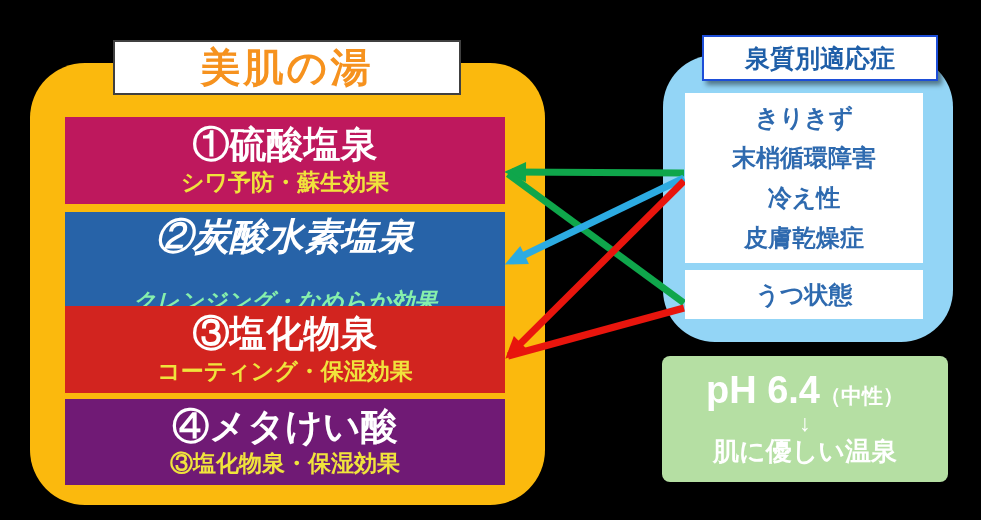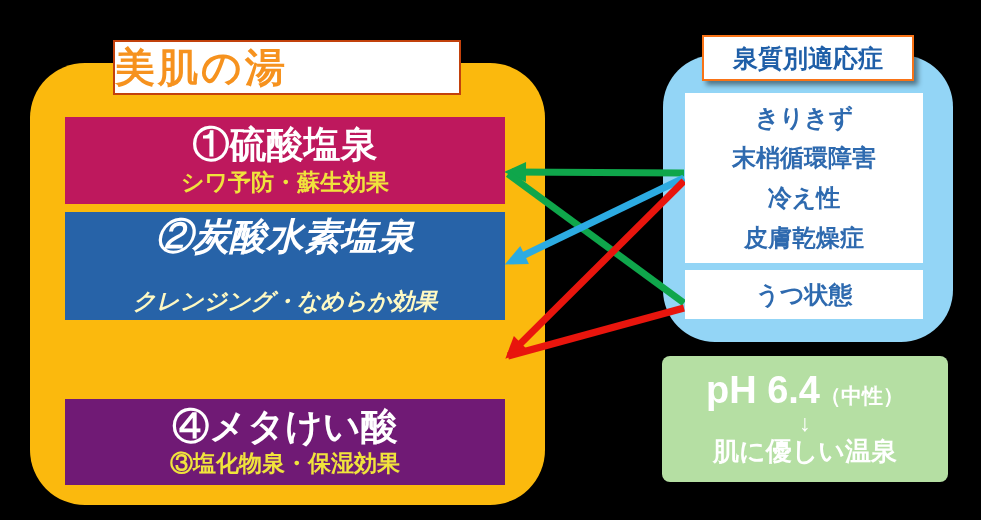--- a/index.html
+++ b/index.html
@@ -5,35 +5,35 @@
   html,body{margin:0;padding:0;background:#000;}
   .stage{
     position:relative;width:981px;height:520px;background:#000;overflow:hidden;
     font-family:"Liberation Sans",sans-serif;
   }
   .abs{position:absolute;}
   
   .yellow-container{left:30px;top:63px;width:515px;height:442px;border-radius:55px;}
   .title-box{
     left:113px;top:40px;width:348px;height:55px;background:#fff;
-    border:2px solid #c2410c;box-sizing:border-box;display:flex;
-    align-items:center;z-index:3;
+    border:2px solid #404040;box-sizing:border-box;display:flex;
+    align-items:center;justify-content:center;z-index:3;
   }
   .title-box .t{font-size:40px;font-weight:bold;letter-spacing:3px;}
   .bar{
     left:65px;width:440px;display:flex;flex-direction:column;
     align-items:center;justify-content:center;z-index:2;
   }
   .bar .main{color:#fff;font-size:37px;font-weight:bold;line-height:1.15;}
   .bar .sub{font-size:23px;font-weight:bold;line-height:1.2;margin-top:2px;text-align:center;}
   
   .lightblue-container{left:663px;top:55px;width:290px;height:287px;border-radius:52px;}
   .header-box{
-    left:702px;top:35px;width:212px;height:46px;background:#fff;
-    border:2px solid #f97316;box-sizing:border-box;display:flex;
+    left:702px;top:35px;width:236px;height:46px;background:#fff;
+    border:2px solid #1d4ed8;box-sizing:border-box;display:flex;
     align-items:center;justify-content:center;z-index:3;
     box-shadow:4px 4px 5px rgba(0,0,0,0.45);
   }
   .header-box .t{font-size:25px;font-weight:bold;}
   .white-box1{
     left:685px;top:93px;width:238px;height:170px;background:#fff;
     display:flex;flex-direction:column;align-items:center;justify-content:center;z-index:2;
   }
   .white-box1 .row{font-size:24px;font-weight:bold;line-height:40px;}
   .white-box2{
@@ -62,21 +62,25 @@
   <div class="abs title-box">
     <span class="t" style="color: rgb(246, 146, 30);">美肌の湯</span>
   </div>
 
   <div class="abs bar" style="top: 117px; height: 87px; background-color: #be185d;">
     <div class="main">①硫酸塩泉</div>
     <div class="sub" style="color: rgb(240, 227, 60);">シワ予防・蘇生効果</div>
   </div>
   <div class="abs bar" style="top: 212px; height: 108px; background-color: rgb(39, 99, 168); font-style: italic;">
     <div class="main">②炭酸水素塩泉</div>
-    <div class="sub" style="color: #fef9c3; margin-top: 29px;">クレンジング・なめらか効果</div>
+    <div class="sub" style="color: #86efac; margin-top: 29px;">クレンジング・なめらか効果</div>
+  </div>
+  <div class="abs bar" style="top: 306px; height: 87px; background-color: rgb(210, 36, 31);">
+    <div class="main">③塩化物泉</div>
+    <div class="sub" style="color: rgb(240, 227, 60);">コーティング・保湿効果</div>
   </div>
   <div class="abs bar" style="top: 399px; height: 86px; background-color: #701a75;">
     <div class="main">④メタけい酸</div>
     <div class="sub" style="color: rgb(240, 227, 60);">③塩化物泉・保湿効果</div>
   </div>
 
   <div class="abs lightblue-container" style="background-color: rgb(147, 213, 246);"></div>
 
   <div class="abs header-box">
     <span class="t" style="color: rgb(31, 95, 168);">泉質別適応症</span>

